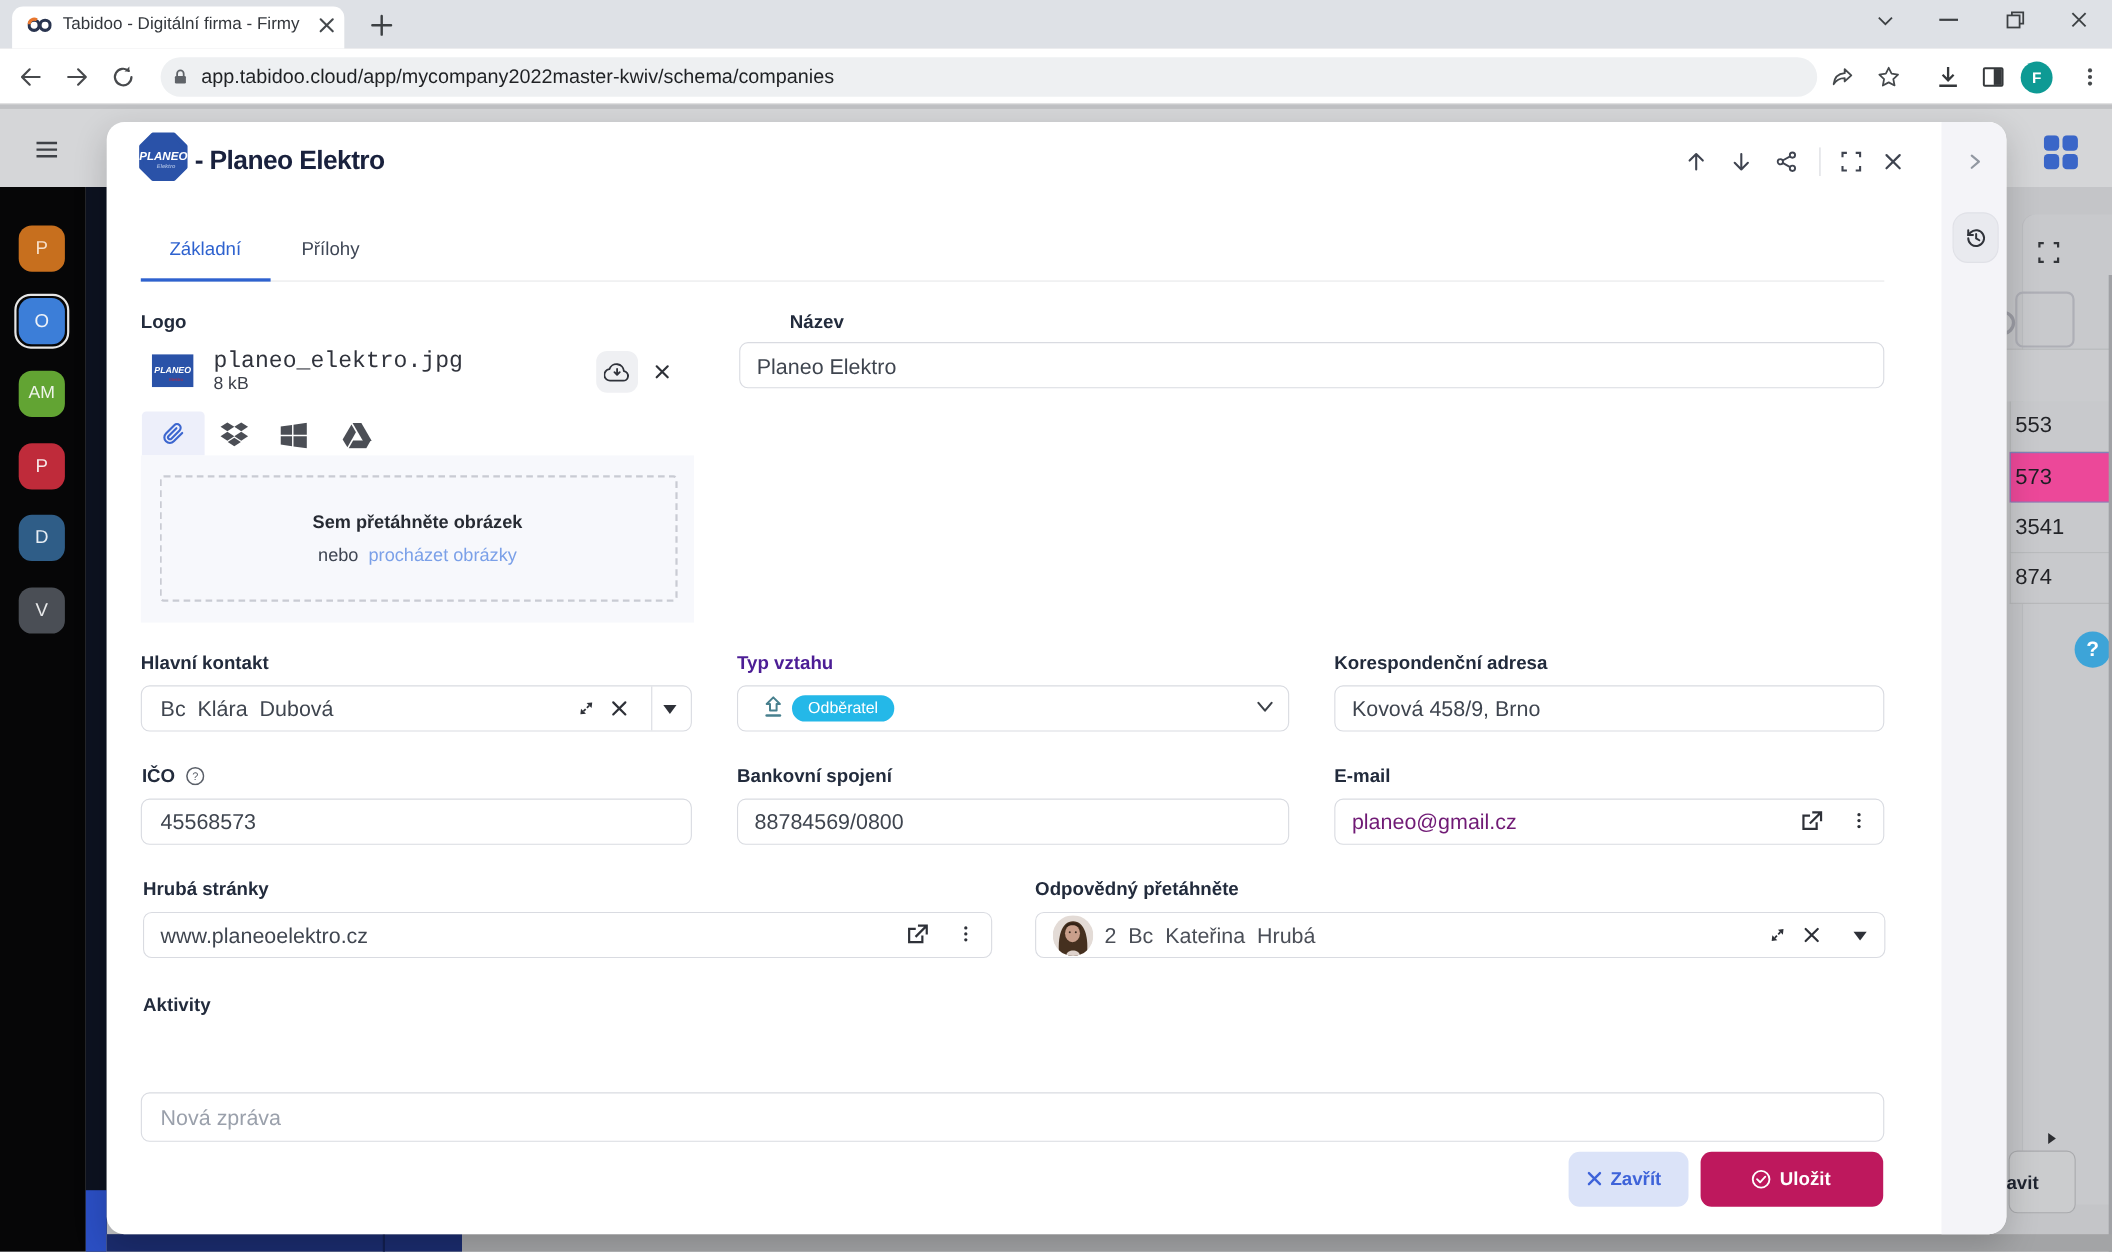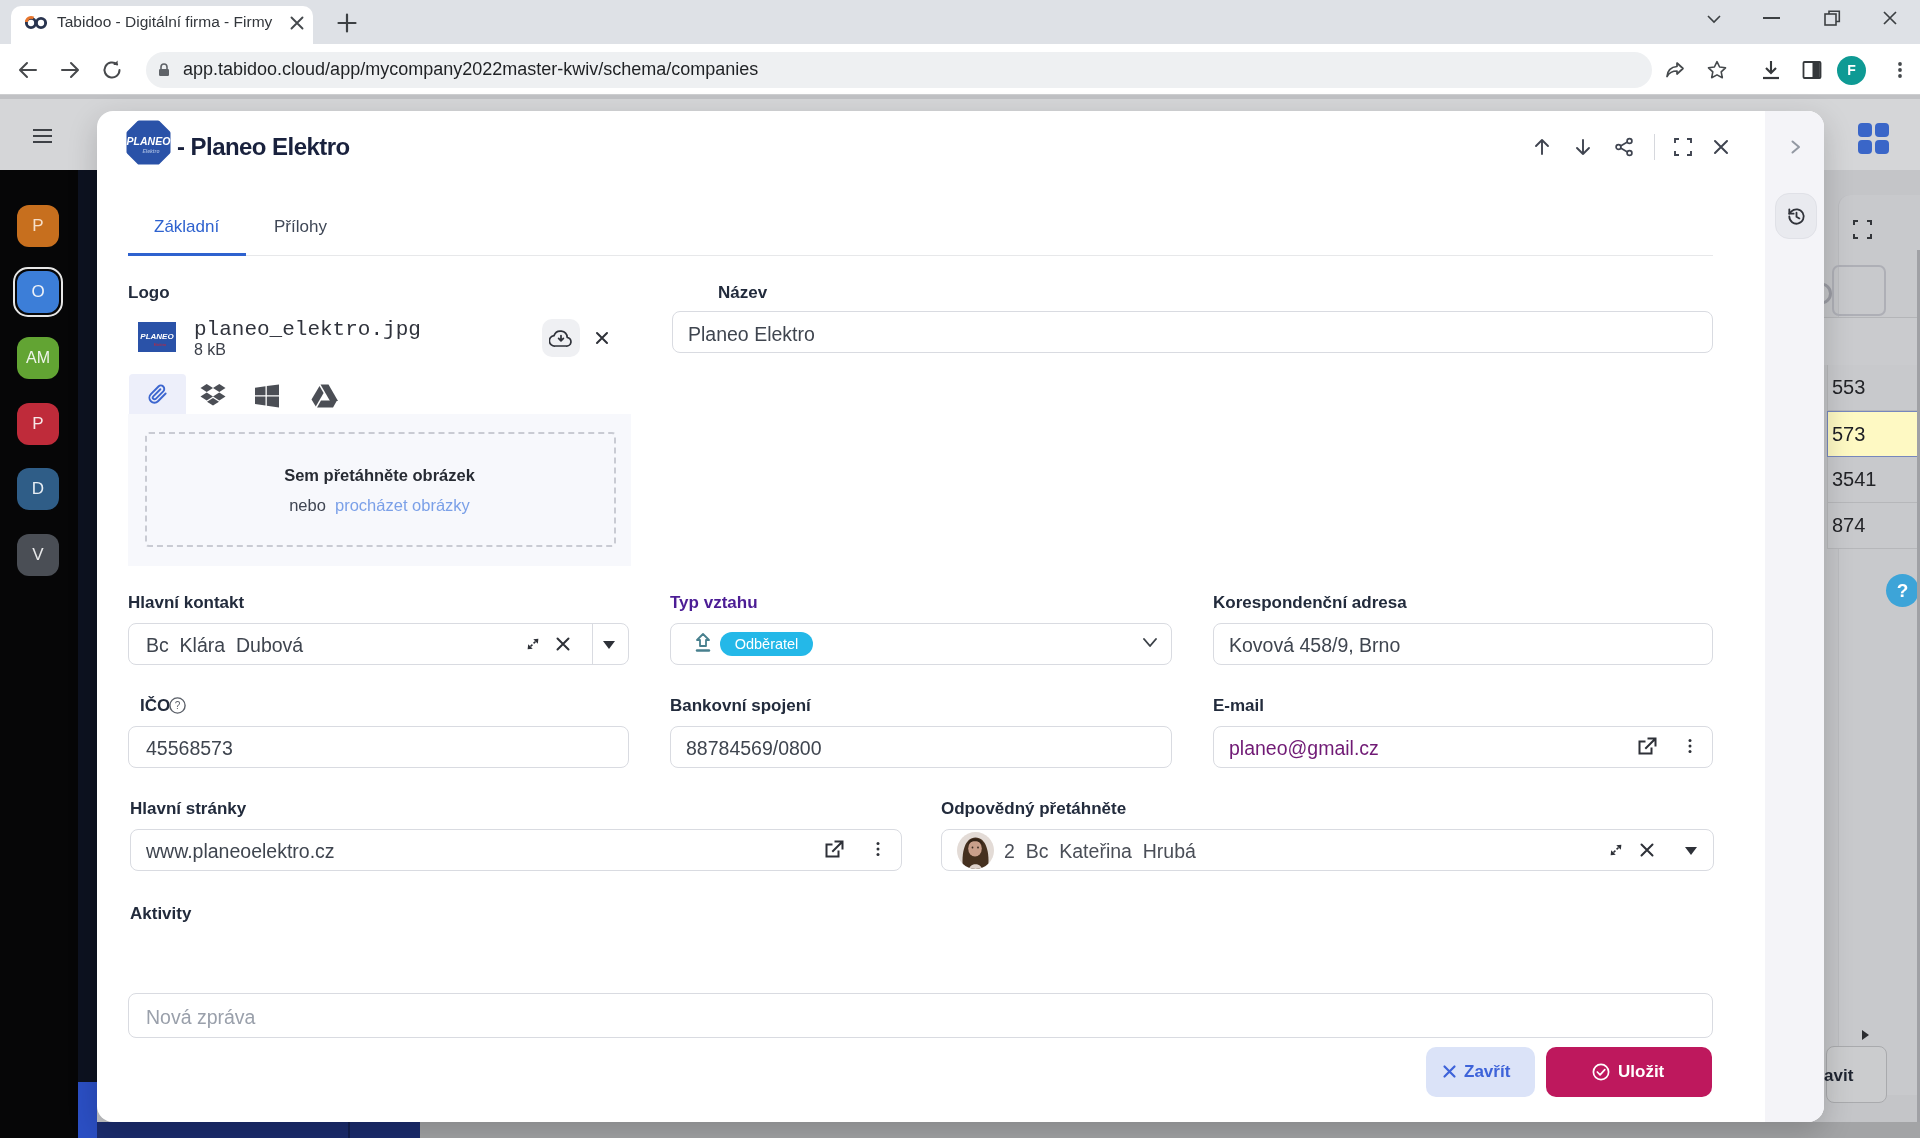--- a/index.html
+++ b/index.html
@@ -132,21 +132,21 @@
 
 <div class="abs" style="left:1832px;top:265px;width:54px;height:51px;border:2px solid #aeafb6;border-radius:7px;"></div>
 <div class="abs" style="left:1824px;top:282px;width:9px;height:23px;overflow:hidden;">
   <svg width="9" height="23" viewBox="0 0 9 23">
       <circle cx="-3" cy="11.5" r="9.5" fill="none" stroke="#9b9ca4" stroke-width="3"></circle>
     </svg>
 </div>
 <div class="abs" style="left:1824px;top:317px;width:96px;height:1px;background:#b4b5b8;"></div>
 <div class="abs" style="left:1824px;top:318px;width:96px;height:47px;background:#cacbce;"></div>
 <div class="abs" style="left:1827px;top:365px;width:93px;height:46px;background:#c8c9cc;border:1px solid #b6b7ba;border-top:none;color:#232428;font-size:20px;line-height:44px;padding-left:4px;">553</div>
-<div class="abs" style="left:1827px;top:411px;width:93px;height:46px;background:#fef9c3;border:1px solid #7787bd;color:#1d1e24;font-size:20px;line-height:44px;padding-left:4px;">573</div>
+<div class="abs" style="left:1827px;top:411px;width:93px;height:46px;background:#ec4899;border:1px solid #7787bd;color:#1d1e24;font-size:20px;line-height:44px;padding-left:4px;">573</div>
 <div class="abs" style="left:1827px;top:457px;width:93px;height:46px;background:#c8c9cc;border:1px solid #b6b7ba;border-top:none;color:#232428;font-size:20px;line-height:44px;padding-left:4px;">3541</div>
 <div class="abs" style="left:1827px;top:503px;width:93px;height:46px;background:#c8c9cc;border:1px solid #b6b7ba;border-top:none;color:#232428;font-size:20px;line-height:44px;padding-left:4px;">874</div>
 <div class="abs" style="left:1886px;top:574px;width:33px;height:33px;border-radius:50%;background:#3da4d8;color:#fff;font-weight:bold;font-size:19px;text-align:center;line-height:33px;">?</div>
 <div class="abs" style="left:1862px;top:1030px;width:0;height:0;border-left:7px solid #2c2d31;border-top:5px solid transparent;border-bottom:5px solid transparent;"></div>
 <div class="abs" style="left:1826px;top:1046px;width:61px;height:57px;border:1px solid #a9aaad;border-radius:8px;background:#cbccce;"></div>
 <div class="abs" style="left:1824px;top:1066px;color:#1f2430;font-weight:bold;font-size:17px;">avit</div>
 <div class="abs" style="left:1917px;top:250px;width:3px;height:888px;background:#a0a1a5;"></div>
 
 <div class="abs" style="left:0;top:170px;width:78px;height:968px;background:#060607;"></div>
 <div class="abs" style="left:78px;top:170px;width:19px;height:968px;background:#0d1220;"></div>
@@ -321,21 +321,21 @@
 <div class="abs" style="left:720px;top:632px;width:93px;height:24px;background:#24b8e8;border-radius:12px;color:#ffffff;font-size:14.5px;text-align:center;line-height:24px;">Odběratel</div>
 <div class="abs" style="left:1142px;top:637px;width:16px;height:12px;">
   <svg width="16" height="12" viewBox="0 0 16 12">
       <path d="M2 2 L8 9 L14 2" fill="none" stroke="#3c4148" stroke-width="1.9" stroke-linecap="round" stroke-linejoin="round"></path>
     </svg>
 </div>
 
 <div class="abs" style="left:1213px;top:623px;width:500px;height:42px;border:1px solid #d9dbe1;border-radius:8px;"></div>
 <div class="abs" style="left:1229px;top:634px;font-size:19.5px;color:#3f454f;">Kovová 458/9, Brno</div>
 
-<div class="abs" style="left:140px;top:696px;font-size:17px;font-weight:bold;color:#222b3c;">IČO</div>
+<div class="abs" style="left:129px;top:696px;font-size:17px;font-weight:bold;color:#222b3c;">IČO</div>
 <div class="abs" style="left:169px;top:697px;width:17px;height:17px;">
   <svg width="17" height="17" viewBox="0 0 17 17">
     <circle cx="8.5" cy="8.5" r="7.6" fill="none" stroke="#5a5f68" stroke-width="1.4"></circle>
     <text x="8.5" y="12" font-size="10" fill="#5a5f68" text-anchor="middle" font-family="Liberation Sans">?</text>
   </svg>
 </div>
 <div class="abs" style="left:670px;top:696px;font-size:17px;font-weight:bold;color:#222b3c;">Bankovní spojení</div>
 <div class="abs" style="left:1213px;top:696px;font-size:17px;font-weight:bold;color:#222b3c;">E-mail</div>
 <div class="abs" style="left:128px;top:726px;width:501px;height:42px;border:1px solid #d9dbe1;border-radius:8px;"></div>
 <div class="abs" style="left:146px;top:737px;font-size:19.5px;color:#3f454f;">45568573</div>
@@ -350,21 +350,21 @@
   </svg>
 </div>
 <div class="abs" style="left:1680px;top:736px;width:20px;height:20px;">
   <svg width="20" height="20" viewBox="0 0 20 20" fill="#2e3138">
     <circle cx="10" cy="4.6" r="1.5"></circle>
       <circle cx="10" cy="10" r="1.5"></circle>
       <circle cx="10" cy="15.4" r="1.5"></circle>
   </svg>
 </div>
 
-<div class="abs" style="left:130px;top:799px;font-size:17px;font-weight:bold;color:#222b3c;">Hlavní stránky</div>
+<div class="abs" style="left:130px;top:799px;font-size:17px;font-weight:bold;color:#222b3c;">Hrubá stránky</div>
 <div class="abs" style="left:941px;top:799px;font-size:17px;font-weight:bold;color:#222b3c;">Odpovědný přetáhněte</div>
 <div class="abs" style="left:130px;top:829px;width:772px;height:42px;border:1px solid #d9dbe1;border-radius:8px;"></div>
 <div class="abs" style="left:146px;top:840px;font-size:19.5px;color:#3f454f;">www.planeoelektro.cz</div>
 <div class="abs" style="left:825px;top:840px;width:19px;height:19px;">
   <svg width="20" height="19" viewBox="0 0 20 19" fill="none" stroke="#2e3138" stroke-width="2">
     <path d="M13.5 10.5 V16.5 H1.5 V4.5 H7.5"></path>
     <path d="M10.5 1.5 H17.5 V8.5 M16.8 2.2 L8 11" stroke-linecap="square"></path>
   </svg>
 </div>
 <div class="abs" style="left:868px;top:839px;width:20px;height:20px;">

